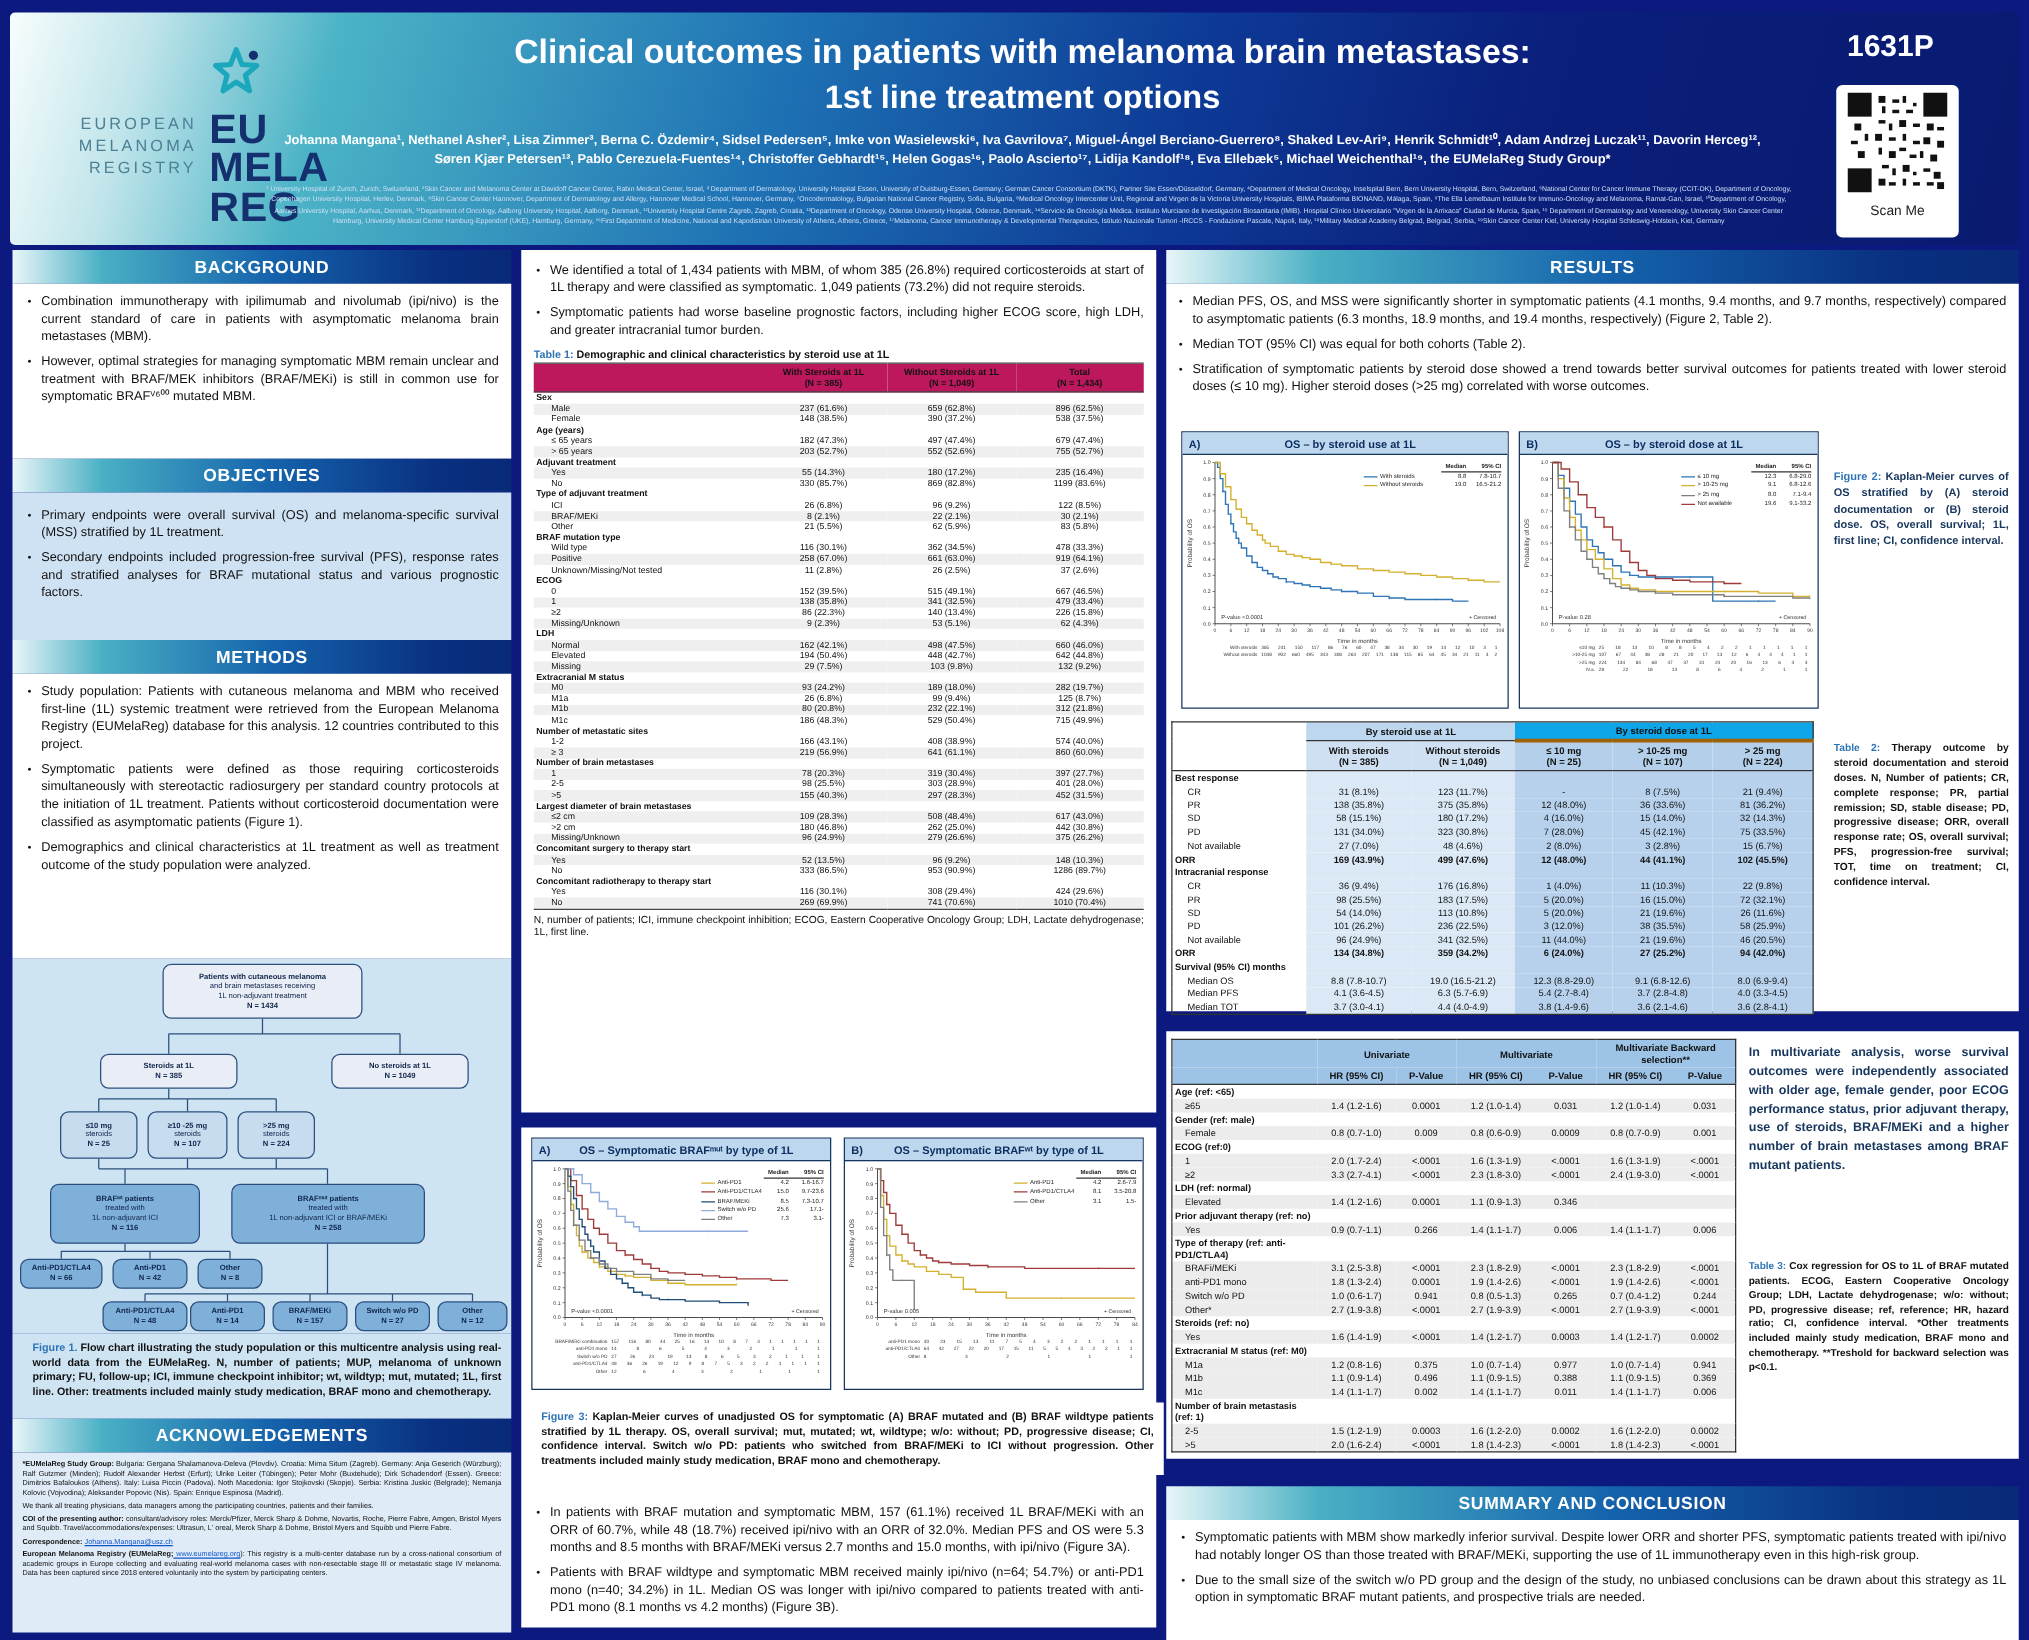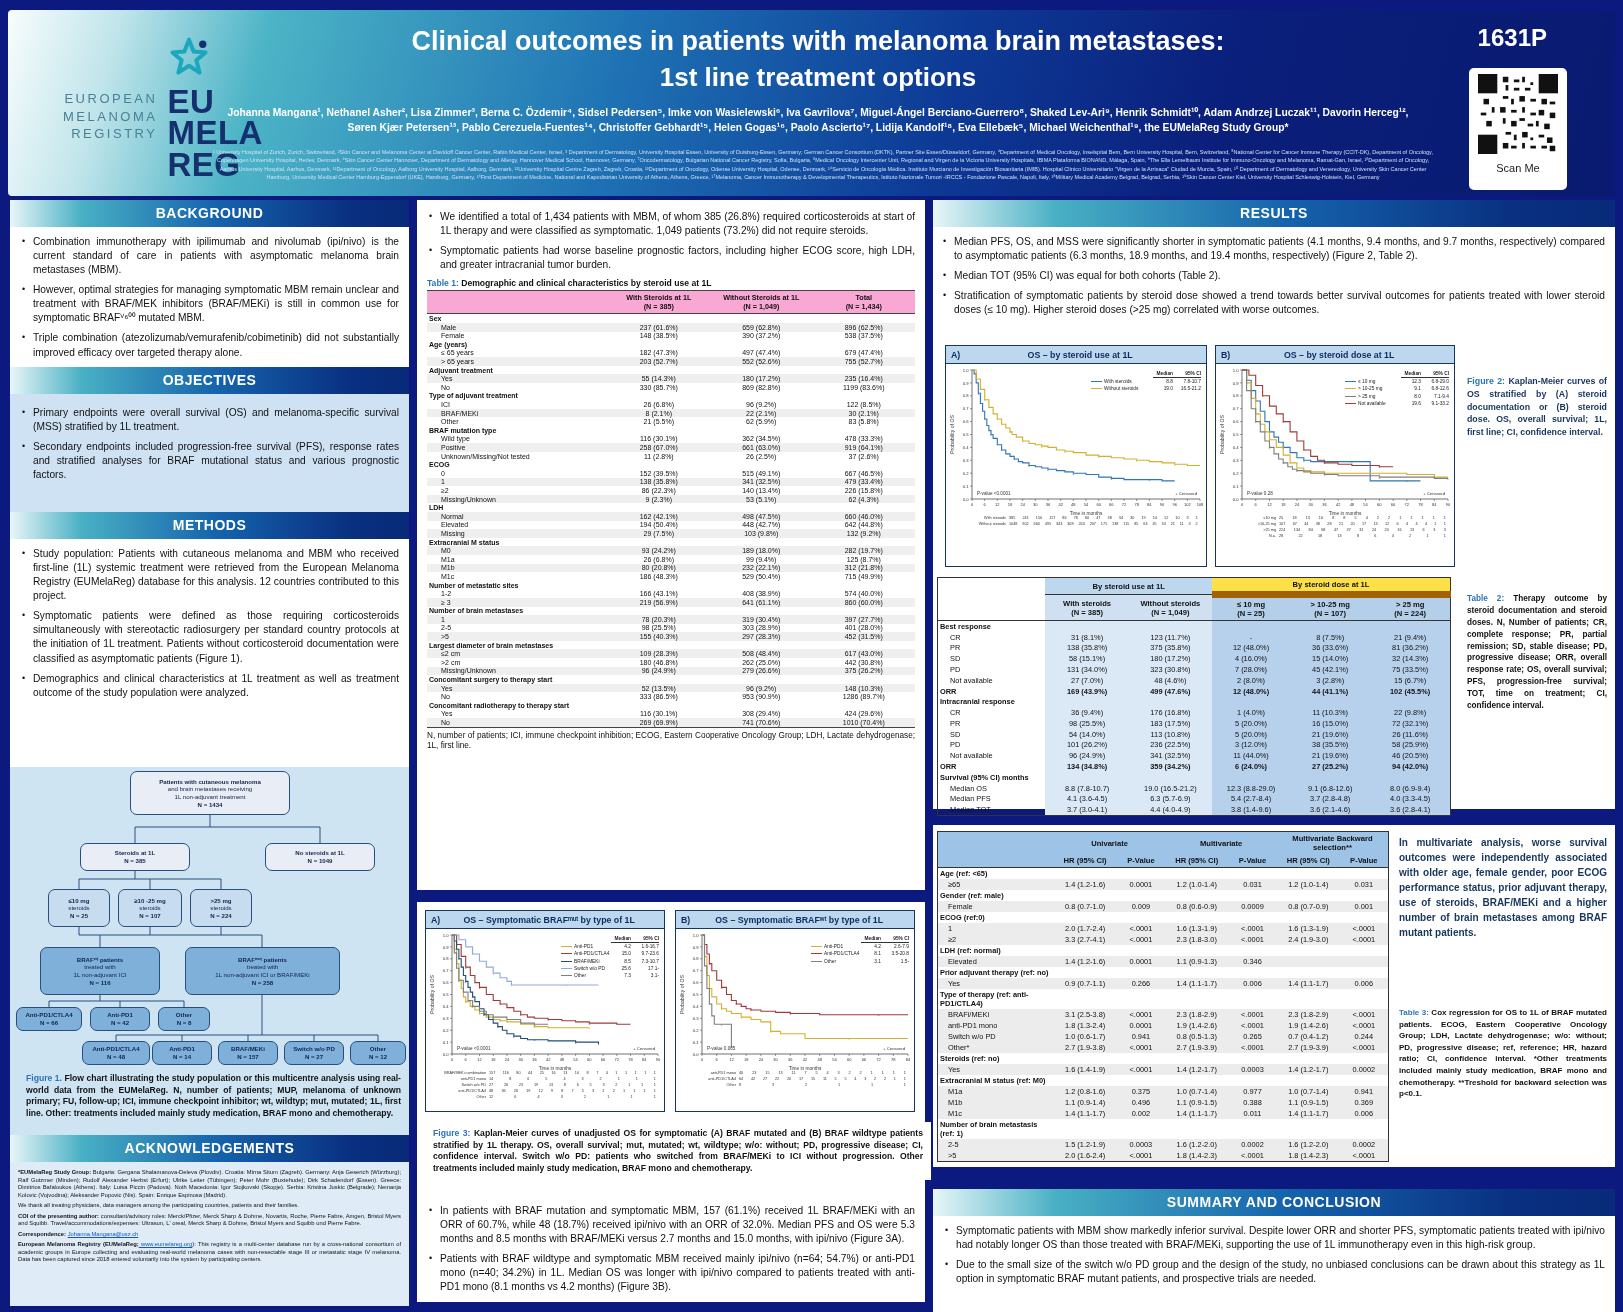--- a/index.html
+++ b/index.html
@@ -41,33 +41,33 @@
   .fbox.mid{background:#c8dcf0;}
   .fbox div.fl0,.fbox div.fn{font-weight:700;}
   .figcap{padding:6px 8px;font-size:8.6px;line-height:1.35;color:#111;text-align:justify;background:#cfe4f3;font-weight:700;}
   .figcap .lab{color:#2e74b5;}
   .ackp{font-size:5.8px;line-height:1.3;color:#111;margin:3px 0;text-align:justify;}
   .ackp b{font-weight:700;}
   .acklink{color:#1155cc;text-decoration:underline;}
   
   table{border-collapse:collapse;width:100%;}
   .t1{font-size:7px;color:#111;}
-  .t1 th{background:#f9a8d4;font-weight:700;font-size:7.2px;border-top:1.3px solid #444;border-bottom:1.3px solid #444;padding:2px 1px;}
+  .t1 th{background:#be185d;font-weight:700;font-size:7.2px;border-top:1.3px solid #444;border-bottom:1.3px solid #444;padding:2px 1px;}
   .t1 td{padding:0.8px 2px;}
   .t1 td.tg{font-weight:700;}
   .t1 td.tl{padding-left:14px;}
   .t1 td.tc{text-align:center;}
   .t1 tr.z{background:#efefef;}
   .t1{border-bottom:1.3px solid #444;}
   .tbl-title{font-size:8.6px;font-weight:700;color:#111;margin:4px 0 2px 0;}
   .tbl-title .lab{color:#2e74b5;}
   .t2{font-size:7.4px;color:#111;border:1.2px solid #333;}
   .t2 th{font-weight:700;padding:2px 1px;font-size:7.6px;}
   .t2 .gu{background:#bdd7ee;border-bottom:1px solid #333;}
-  .t2 .gd{background:#fde047;border-bottom:7px solid #a16207;}
+  .t2 .gd{background:#0ea5e9;border-bottom:3px solid #a16207;}
   .t2 th.cu{background:#cfe0f2;}
   .t2 th.cd{background:#b3cfe9;}
   .t2 td{padding:0.9px 2px;}
   .t2 td.tc{text-align:center;}
   .t2 td.i1,.t2 td.i2{background:#dbe9f7;}
   .t2 td.i3,.t2 td.i4,.t2 td.i5{background:#b7d1ec;}
   .t2 td.tg{font-weight:700;}
   .t2 td.tl{padding-left:12px;}
   .t2 td.b{font-weight:700;}
   .t3{font-size:7.4px;color:#111;border:1.2px solid #333;}
@@ -189,21 +189,20 @@
       </svg>
       <div class="qrlabel">Scan Me</div>
     </div>
   </div>
 
   <div id="colL" class="col">
     <div class="sec-h">BACKGROUND</div>
     <div class="pw" style="height:140px;padding:2px 10px;box-sizing:border-box;">
         <div class="bl">Combination immunotherapy with ipilimumab and nivolumab (ipi/nivo) is the current standard of care in patients with asymptomatic melanoma brain metastases (MBM).</div>
         <div class="bl">However, optimal strategies for managing symptomatic MBM remain unclear and treatment with BRAF/MEK inhibitors (BRAF/MEKi) is still in common use for symptomatic BRAFⱽ⁶⁰⁰ mutated MBM.</div>
-        <div class="bl">Triple combination (atezolizumab/vemurafenib/cobimetinib) did not substantially improved efficacy over targeted therapy alone.</div>
       </div>
     <div class="sec-h">OBJECTIVES</div>
     <div class="pb" style="height:118px;padding:6px 10px;box-sizing:border-box;">
         <div class="bl">Primary endpoints were overall survival (OS) and melanoma-specific survival (MSS) stratified by 1L treatment.</div>
         <div class="bl">Secondary endpoints included progression-free survival (PFS), response rates and stratified analyses for BRAF mutational status and various prognostic factors.</div>
       </div>
     <div class="sec-h">METHODS</div>
     <div class="pw" style="height:228px;padding:2px 10px;box-sizing:border-box;">
         <div class="bl">Study population: Patients with cutaneous melanoma and MBM who received first-line (1L) systemic treatment were retrieved from the European Melanoma Registry (EUMelaReg) database for this analysis. 12 countries contributed to this project.</div>
         <div class="bl">Symptomatic patients were defined as those requiring corticosteroids simultaneously with stereotactic radiosurgery per standard country protocols at the initiation of 1L treatment. Patients without corticosteroid documentation were classified as asymptomatic patients (Figure 1).</div>

